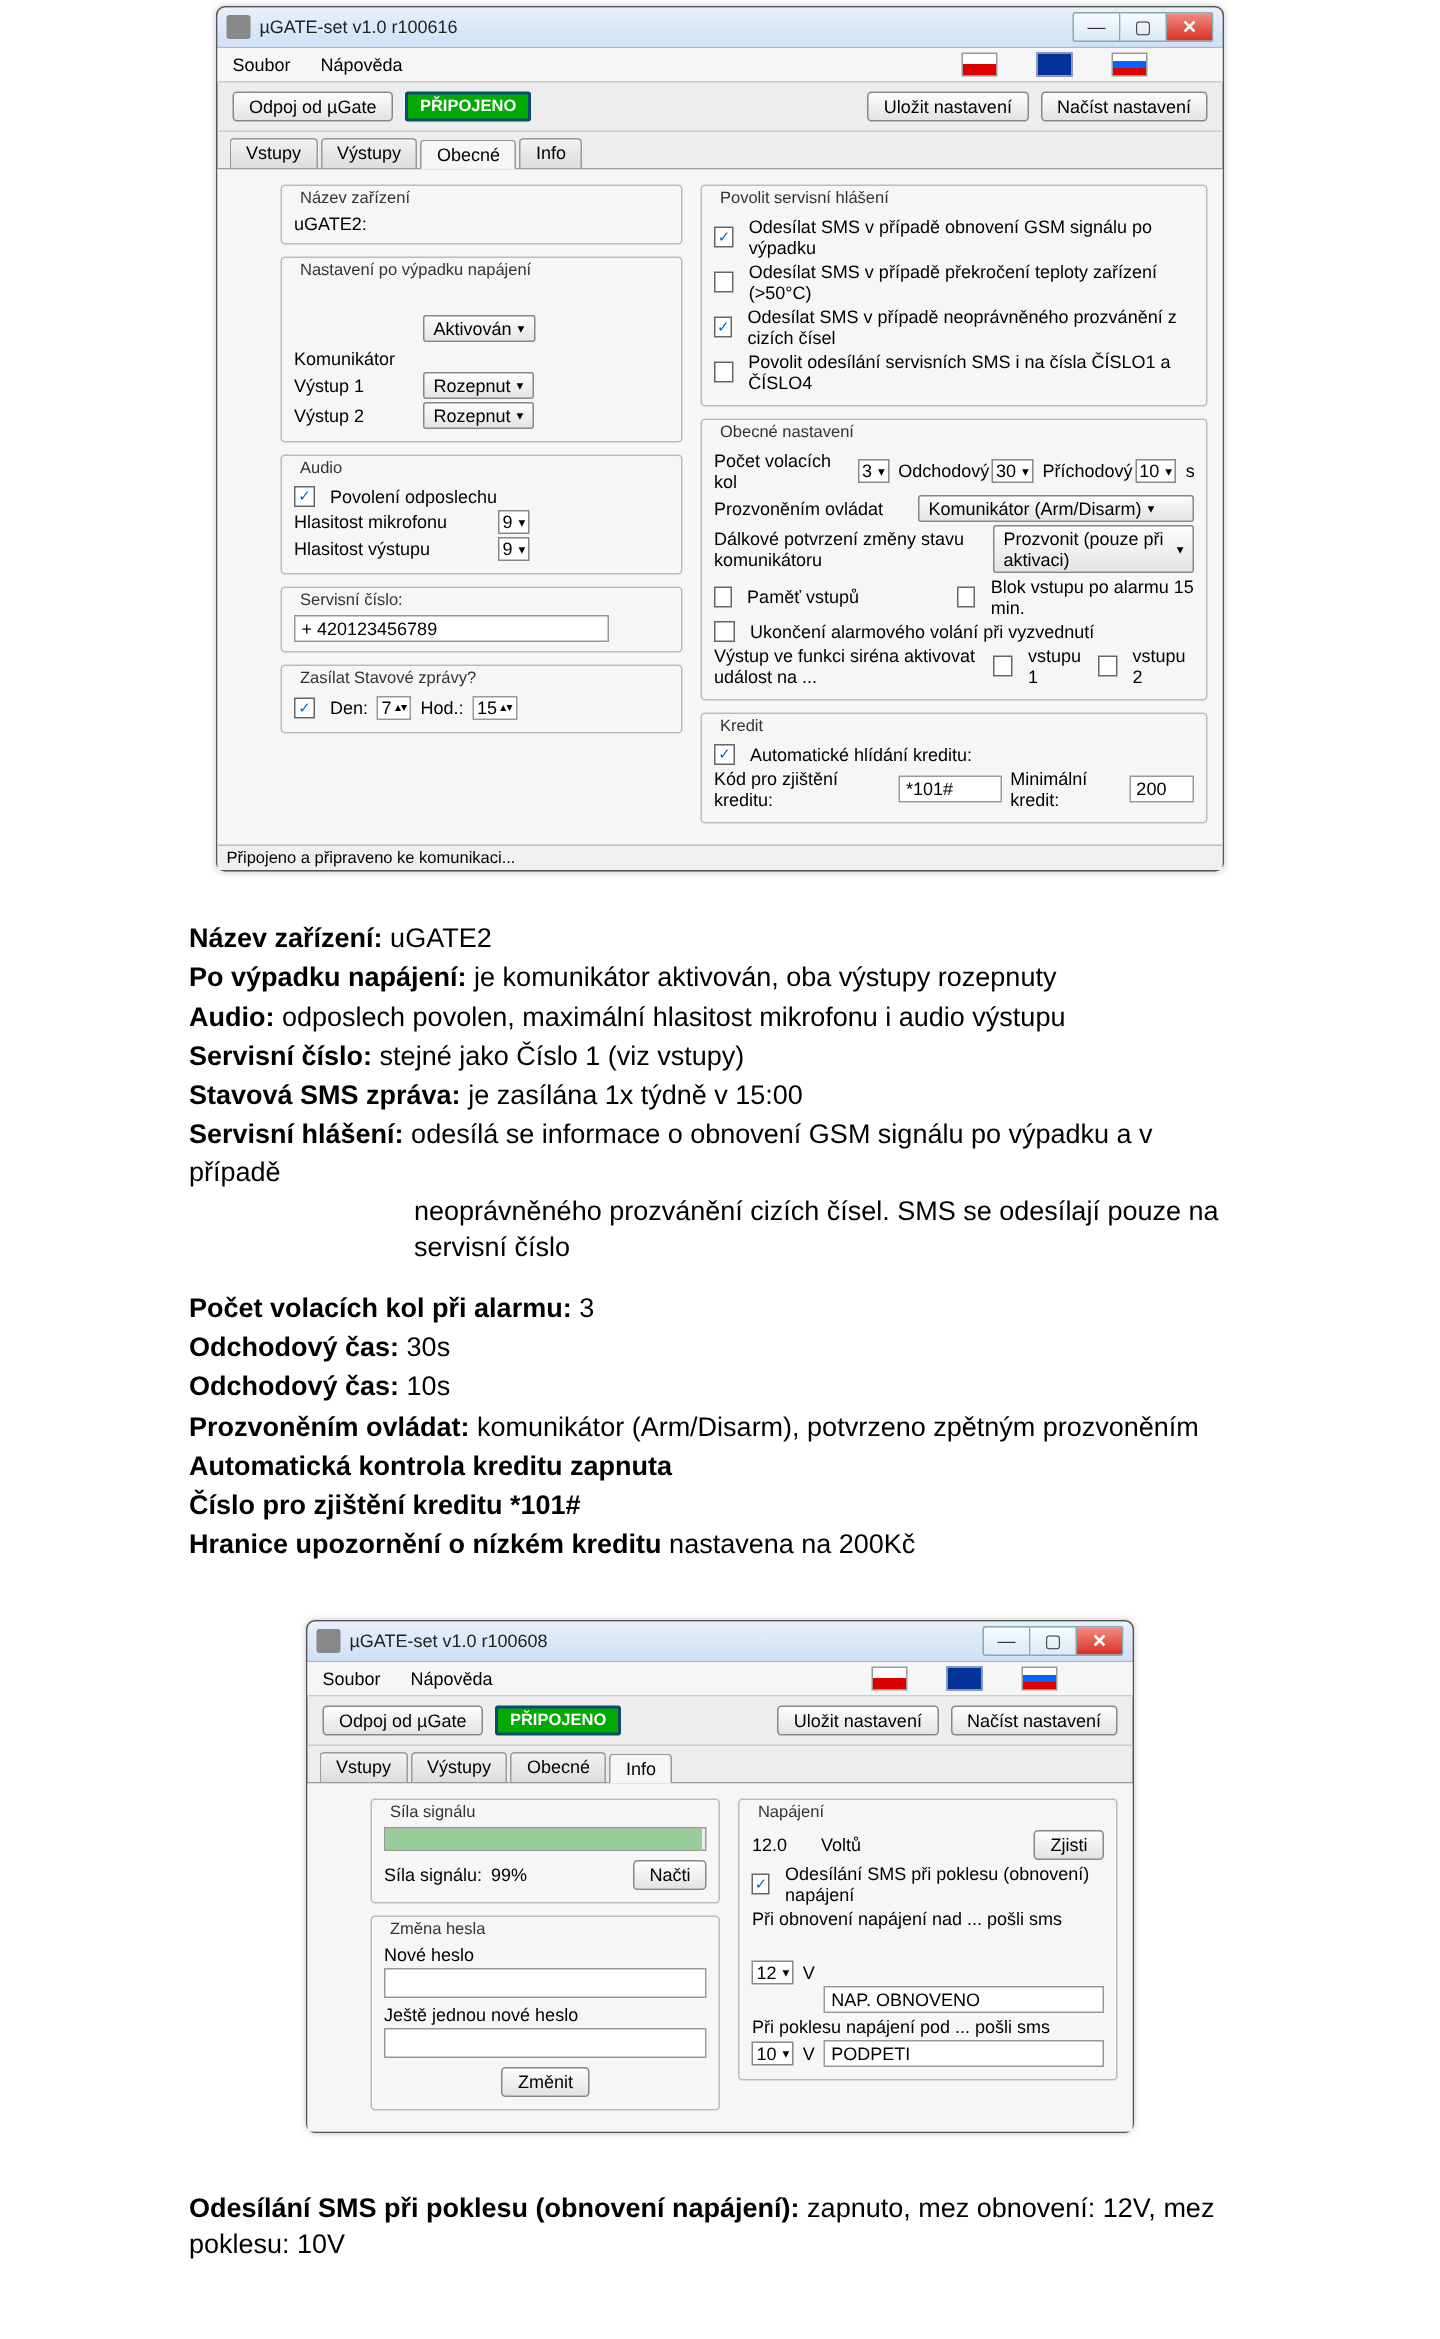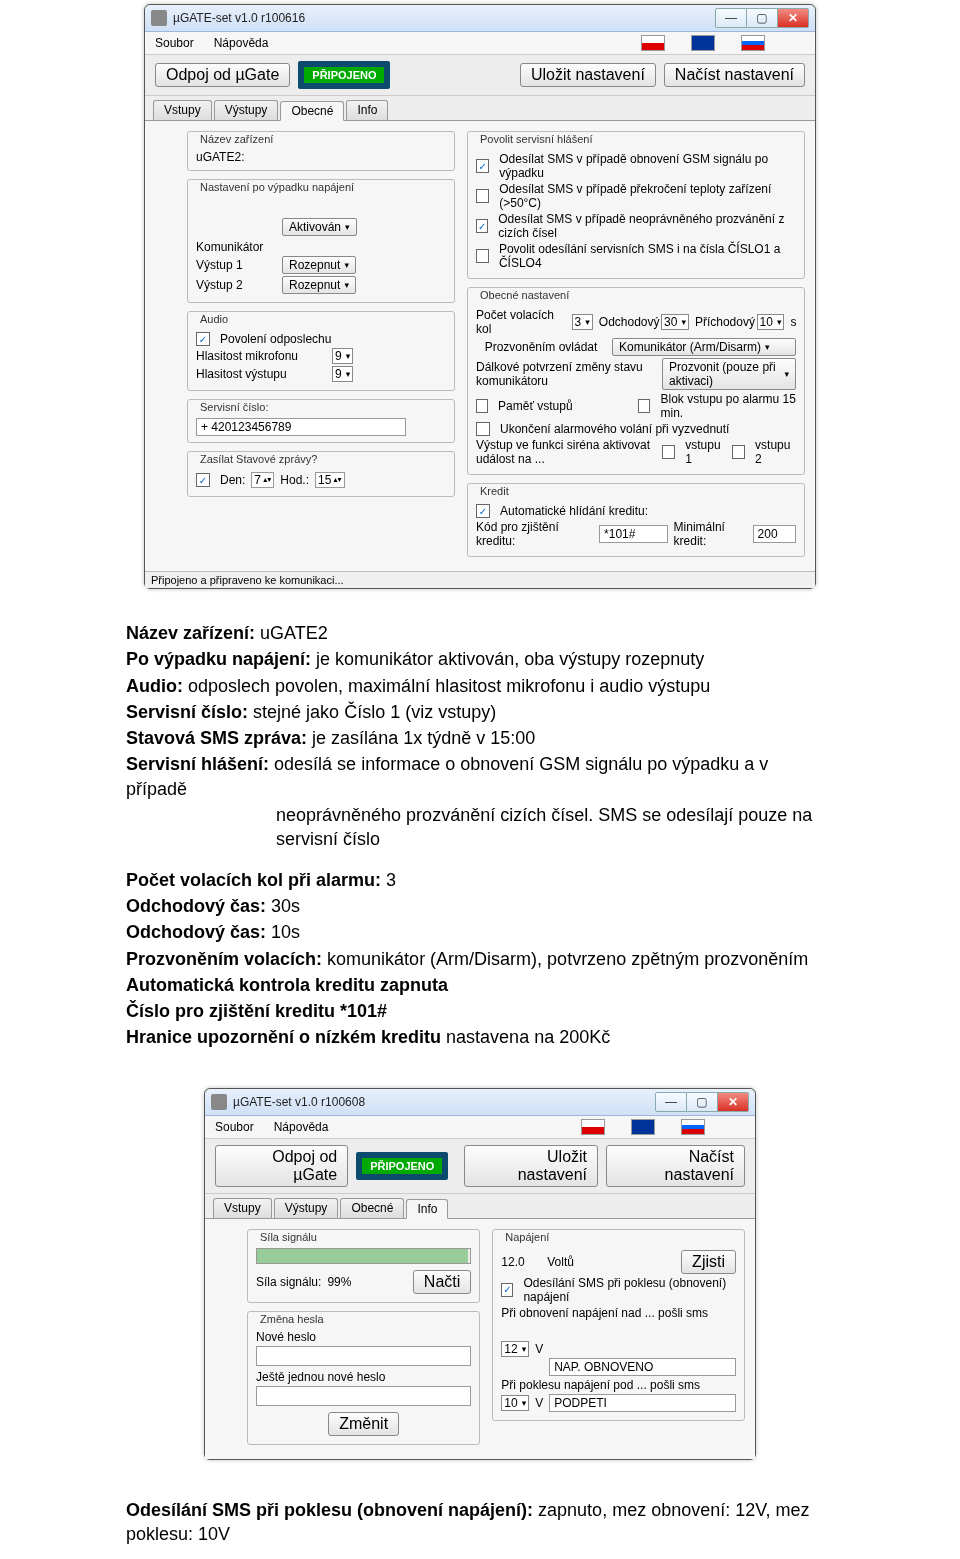--- a/index.html
+++ b/index.html
@@ -16,22 +16,22 @@
 .winctrl span.close{background:linear-gradient(#f28b82,#d93025);color:#fff;font-weight:bold;border-radius:0 2px 2px 0;}
 .menubar{padding:3px 10px;font-size:12px;background:#f6f6f6;border-bottom:1px solid #ccc;display:flex;align-items:center;}
 .menubar span{margin-right:20px;}
 .flags{margin-left:auto;display:flex;gap:6px;}
 .flag{width:22px;height:14px;border:1px solid #999;}
 .flag-cz{background:linear-gradient(#fff 50%,#d00 50%);position:relative;}
 .flag-gb{background:#039;position:relative;}
 .flag-sk{background:linear-gradient(#fff 33%,#06f 33% 66%,#d00 66%);}
 
 .toolbar{padding:6px 10px;display:flex;align-items:center;gap:8px;border-bottom:1px solid #ccc;}
-.btn{font-size:16px;padding:2px 10px;border:1px solid #888;border-radius:3px;background:linear-gradient(#fdfdfd,#e3e3e3);cursor:pointer;text-align:right;}
-.badge-conn{font-size:11px;padding:2px 8px;border:6px solid #0c4a6e;border-radius:2px;background:#0a0;color:#fff;font-weight:bold;}
+.btn{font-size:12px;padding:2px 10px;border:1px solid #888;border-radius:3px;background:linear-gradient(#fdfdfd,#e3e3e3);cursor:pointer;text-align:right;}
+.badge-conn{font-size:11px;padding:2px 8px;border:2px solid #0c4a6e;border-radius:2px;background:#0a0;color:#fff;font-weight:bold;}
 
 
 .tabs{display:flex;padding:4px 8px 0 8px;border-bottom:1px solid #999;}
 .tab{font-size:12px;padding:2px 10px;border:1px solid #999;border-bottom:none;border-radius:3px 3px 0 0;background:linear-gradient(#f2f2f2,#ddd);margin-right:2px;cursor:pointer;}
 .tab.active{background:#f6f6f6;position:relative;top:1px;border-bottom:1px solid #f6f6f6;}
 
 .tabbody{padding:6px 10px;font-size:12px;background:#f6f6f6;}
 
 .fieldset{border:1px solid #bbb;border-radius:3px;margin:4px 0 8px 0;}
 .fieldset>.legend{font-size:11px;color:#333;margin:-8px 0 0 8px;background:#f6f6f6;padding:0 4px;display:inline-block;}
@@ -189,21 +189,21 @@
               <div class="row">
                 <span class="lab">Počet volacích kol</span>
                 <span class="tightsel">3</span>
                 <span class="lab">Odchodový</span>
                 <span class="tightsel">30</span>
                 <span class="lab">Příchodový</span>
                 <span class="tightsel">10</span>
                 <span class="lab">s</span>
               </div>
               <div class="row">
-                <span class="lab" style="width:130px;text-align:center;">Prozvoněním ovládat</span>
+                <span class="lab" style="width:130px;">Prozvoněním ovládat</span>
                 <span class="sel" style="flex:1;">Komunikátor (Arm/Disarm)</span>
               </div>
               <div class="row">
                 <span class="lab" style="width:180px;">Dálkové potvrzení změny stavu komunikátoru</span>
                 <span class="sel" style="flex:1;">Prozvonit (pouze při aktivaci)</span>
               </div>
               <div class="row">
                 <span class="chk"></span>
                   <span class="lab" style="width:160px;">Paměť vstupů</span>
                 <span class="chk"></span>
@@ -250,21 +250,21 @@
       <p><b>Audio:</b> <span>odposlech povolen, maximální hlasitost mikrofonu i audio výstupu</span></p>
       <p><b>Servisní číslo:</b> <span>stejné jako Číslo 1 (viz vstupy)</span></p>
       <p><b>Stavová SMS zpráva:</b> <span>je zasílána 1x týdně v 15:00</span></p>
       <p><b>Servisní hlášení:</b> <span>odesílá se informace o obnovení GSM signálu po výpadku a v případě</span></p>
       <p style="padding-left:150px;">neoprávněného prozvánění cizích čísel. SMS se odesílají pouze na servisní číslo</p>
     </div>
     <div class="block">
       <p><b>Počet volacích kol při alarmu:</b> <span>3</span></p>
       <p><b>Odchodový čas:</b> <span>30s</span></p>
       <p><b>Odchodový čas:</b> <span>10s</span></p>
-      <p><b>Prozvoněním volacích:</b> <span>komunikátor (Arm/Disarm), potvrzeno zpětným prozvoněním</span></p>
+      <p><b>Prozvoněním ovládat:</b> <span>komunikátor (Arm/Disarm), potvrzeno zpětným prozvoněním</span></p>
       <p><b>Automatická kontrola kreditu zapnuta</b></p>
       <p><b>Číslo pro zjištění kreditu *101#</b></p>
       <p><b>Hranice upozornění o nízkém kreditu</b> <span>nastavena na 200Kč</span></p>
     </div>
   </div>
 
   <div class="win" style="width:550px;">
     <div class="titlebar">
       <span class="ticon"></span>
       <span class="title">µGATE-set v1.0 r100608</span>

